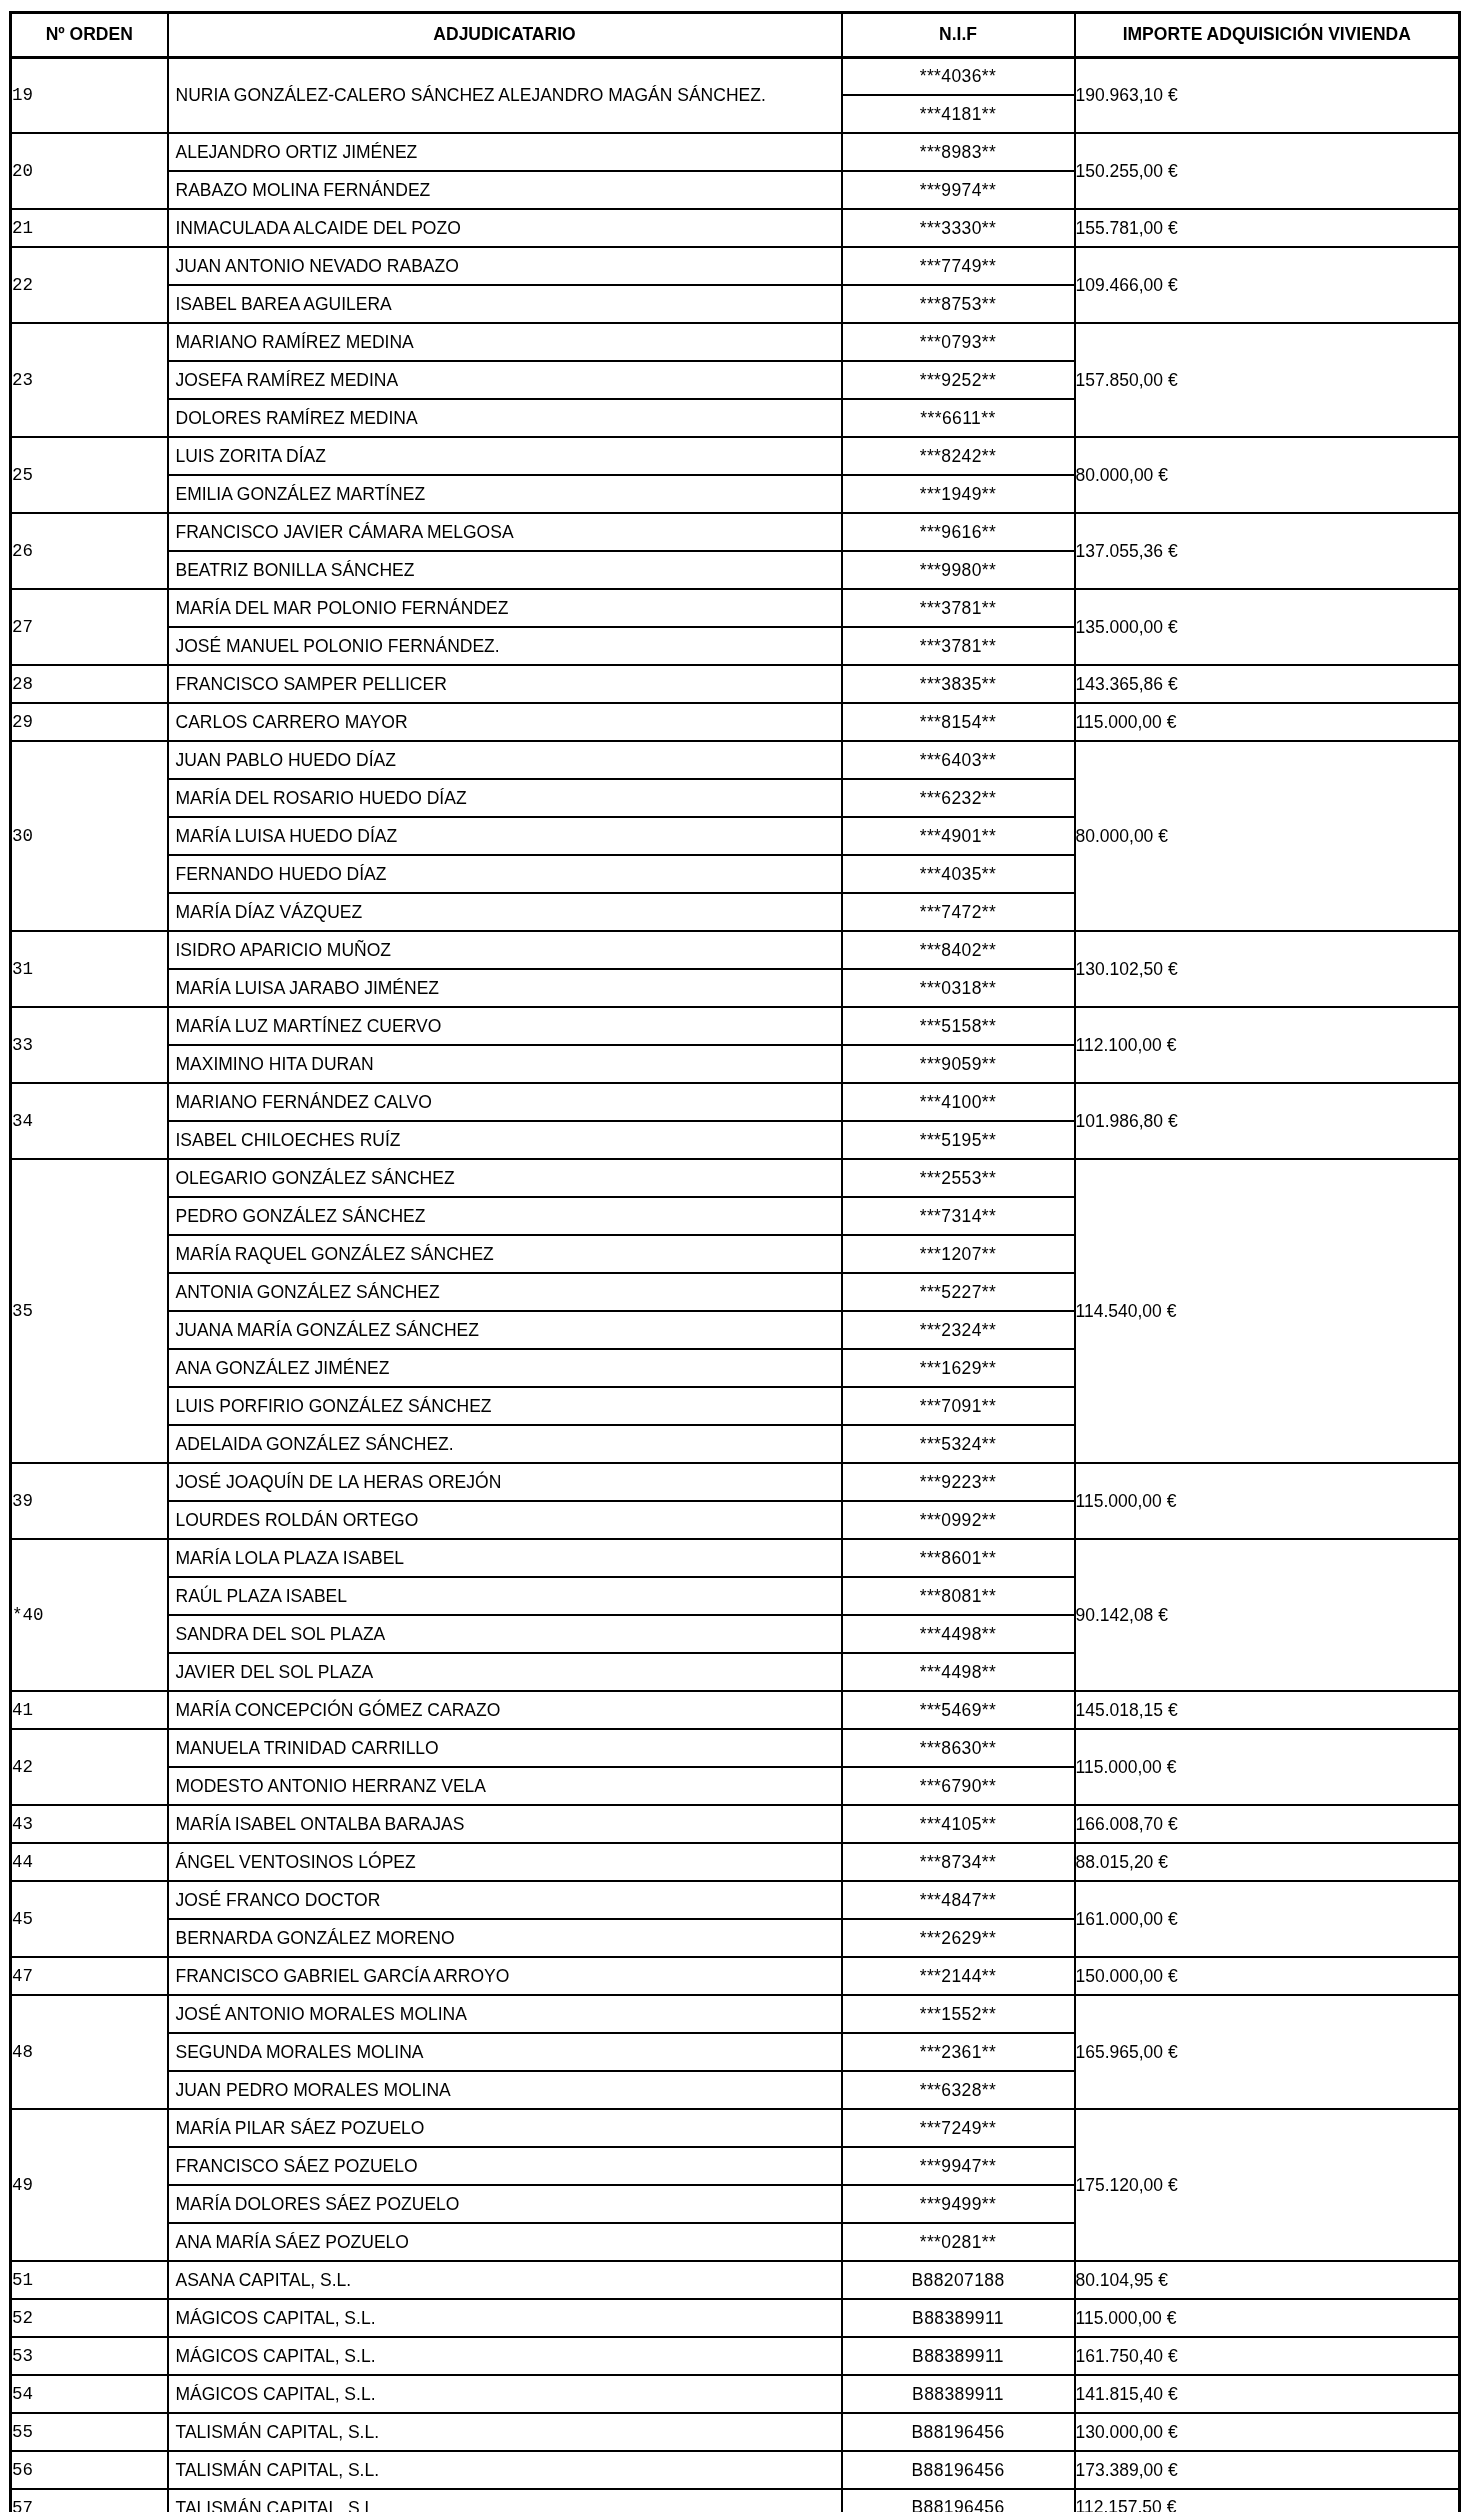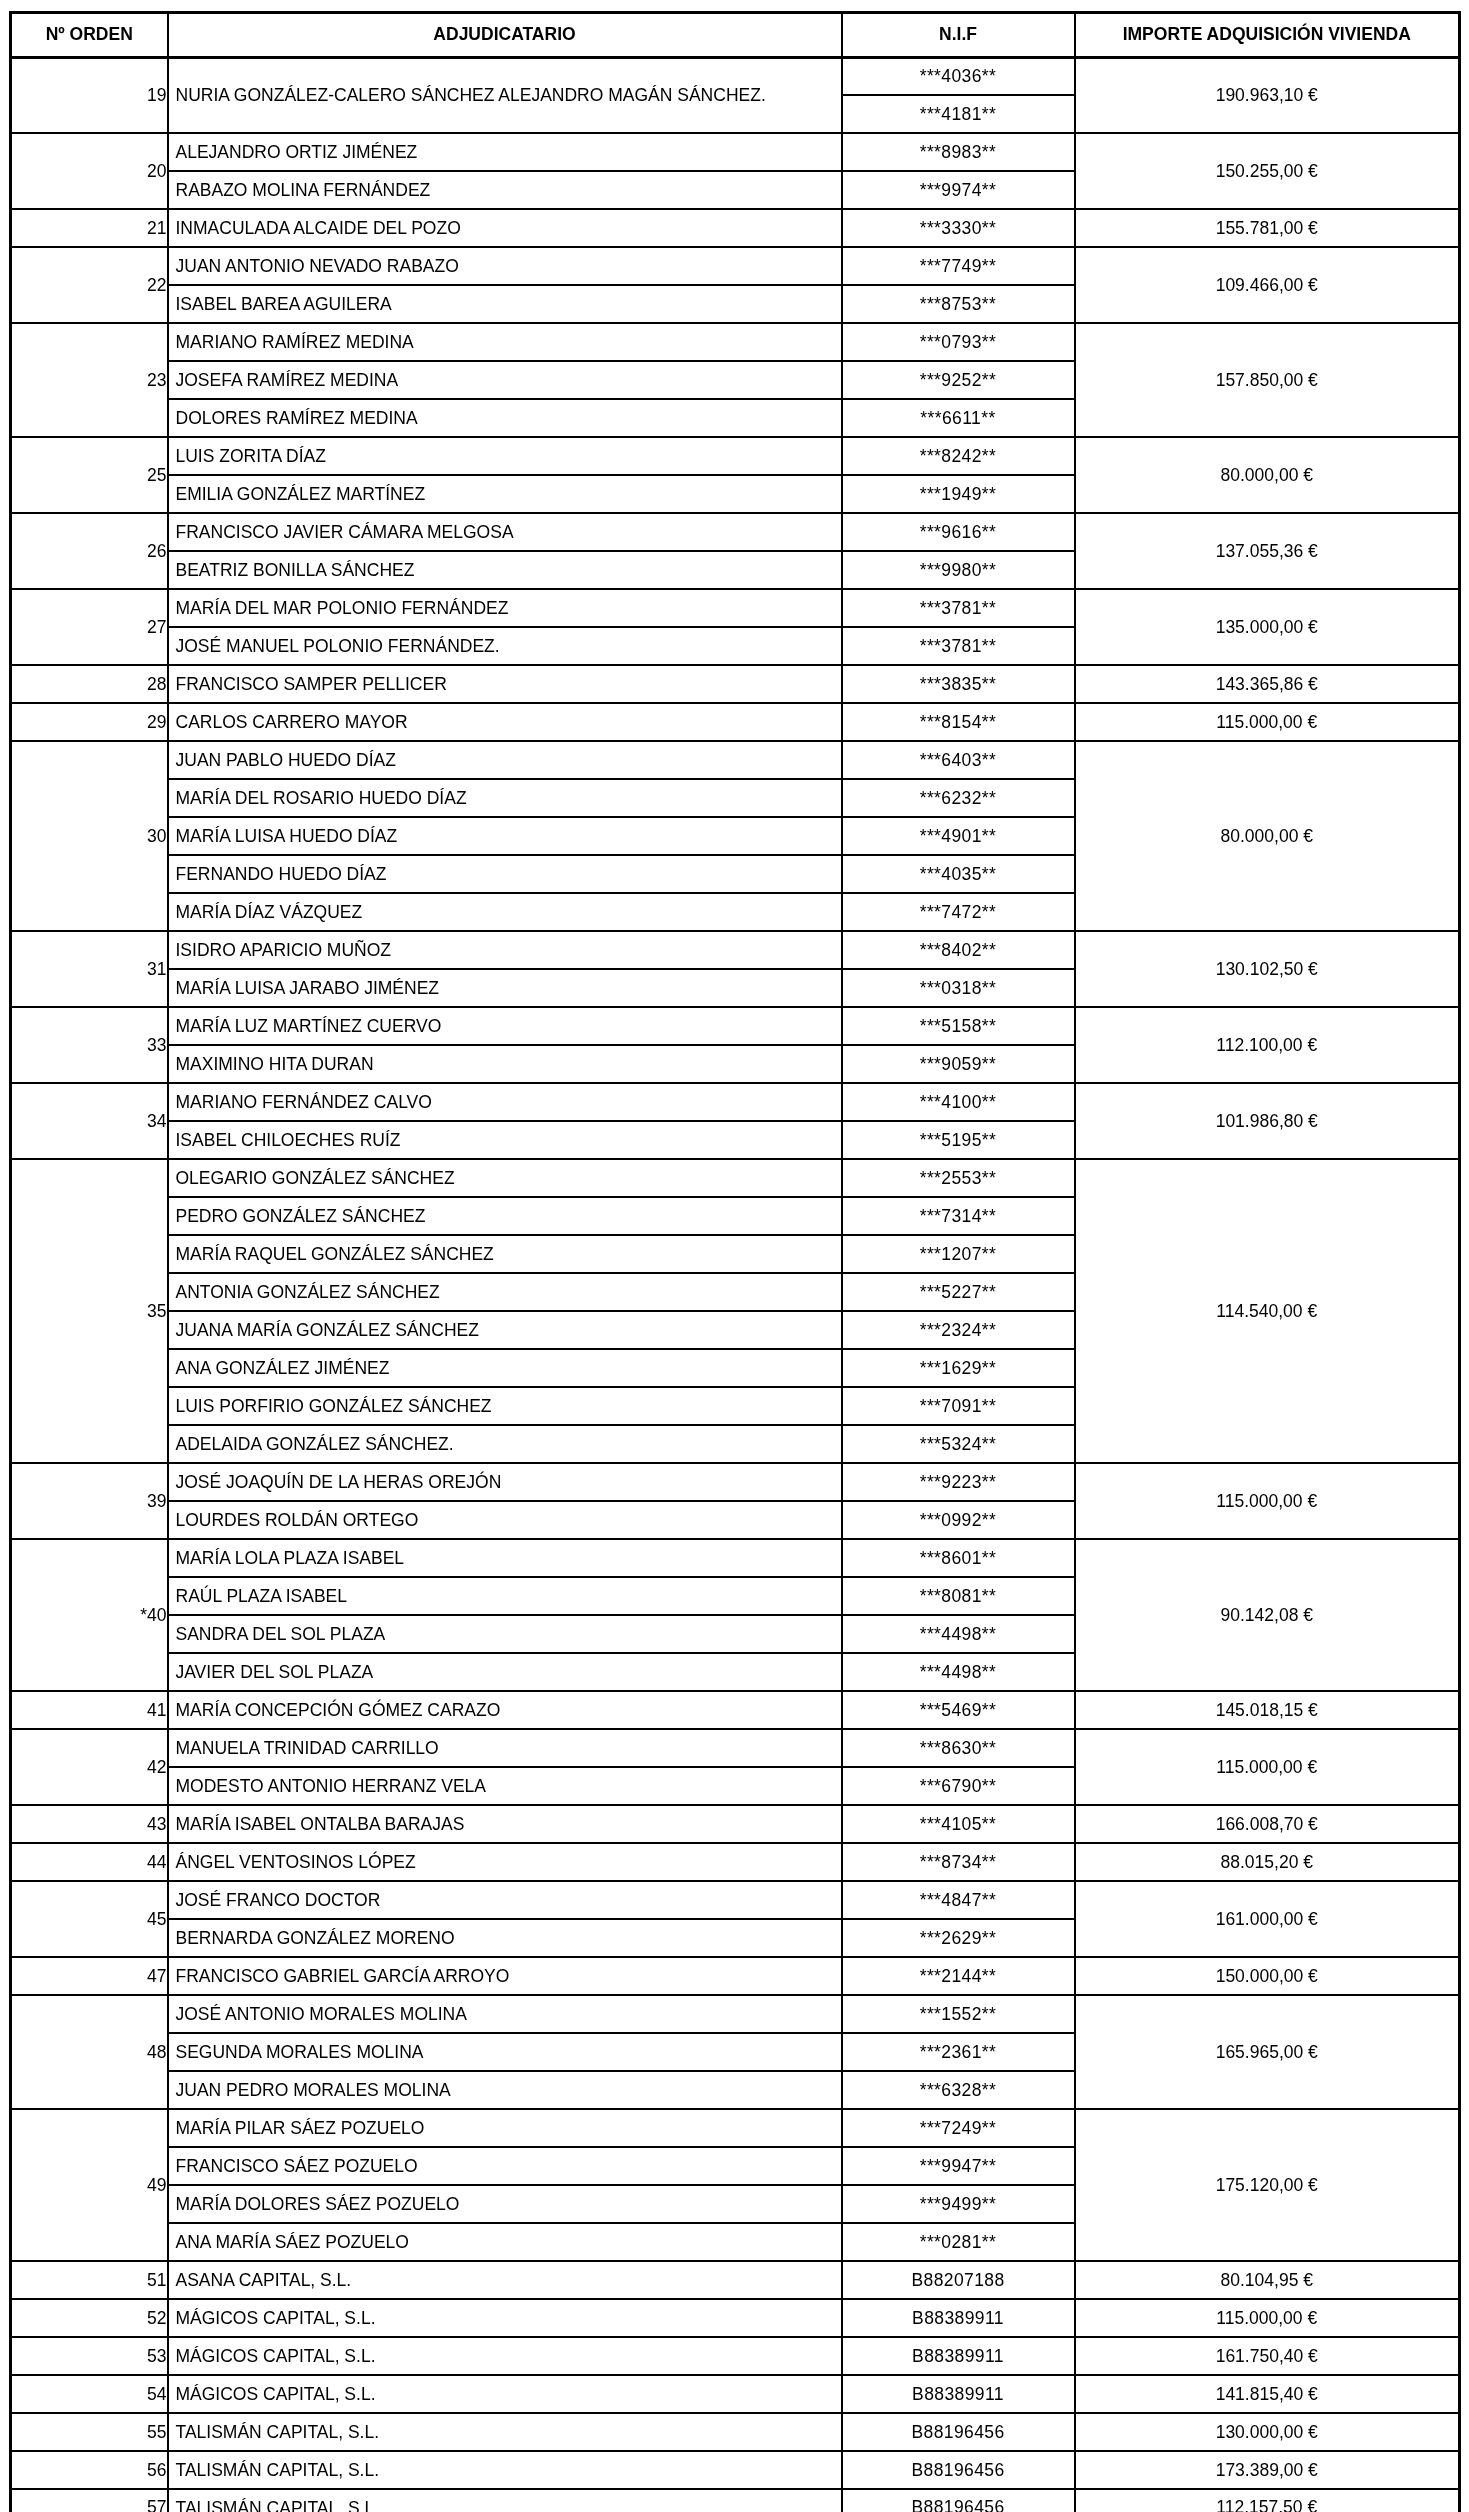--- a/index.html
+++ b/index.html
@@ -33,24 +33,24 @@
     font-weight: bold;
     font-size: 17.5px;
     text-align: center;
     height: 42px;
     padding: 0 1.7px;
     white-space: nowrap;
     border-bottom: 3.5px solid #000000;
   }
   .adj-table tbody tr { height: 38px; }
   .adj-table td { font-size: 17.5px; padding: 0; }
-  td.orden   { text-align: right; }
+  td.orden   { text-align: left; font-family: Liberation Mono, monospace; }
   td.name    { text-align: left; padding: 1.7px 7px; line-height: 1.15; }
   td.nif     { text-align: center; letter-spacing: 0.4px; }
-  td.importe { text-align: center; }
+  td.importe { }
 </style>
 </head>
 <body>
 
 <div class="page">
   <table class="adj-table">
     <colgroup>
       <col style="width:157px">
       <col style="width:674px">
       <col style="width:233px">

